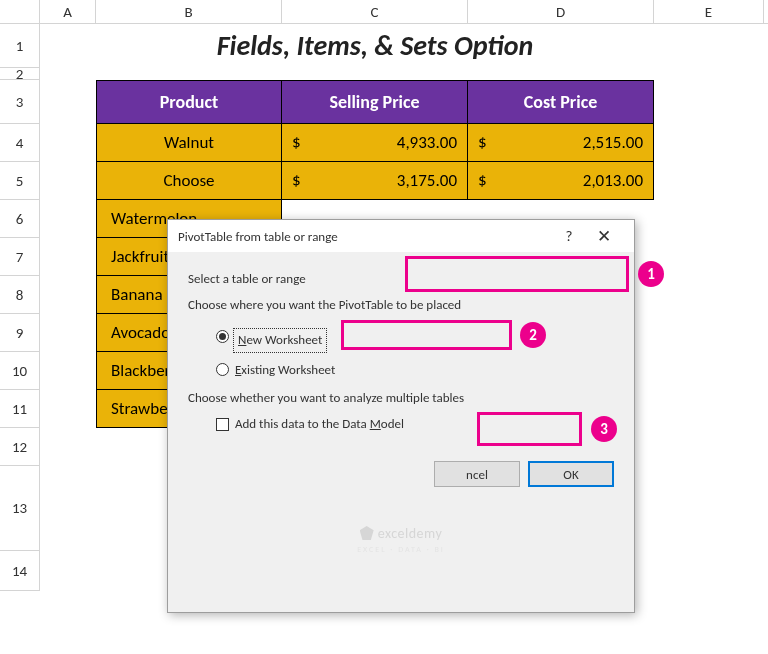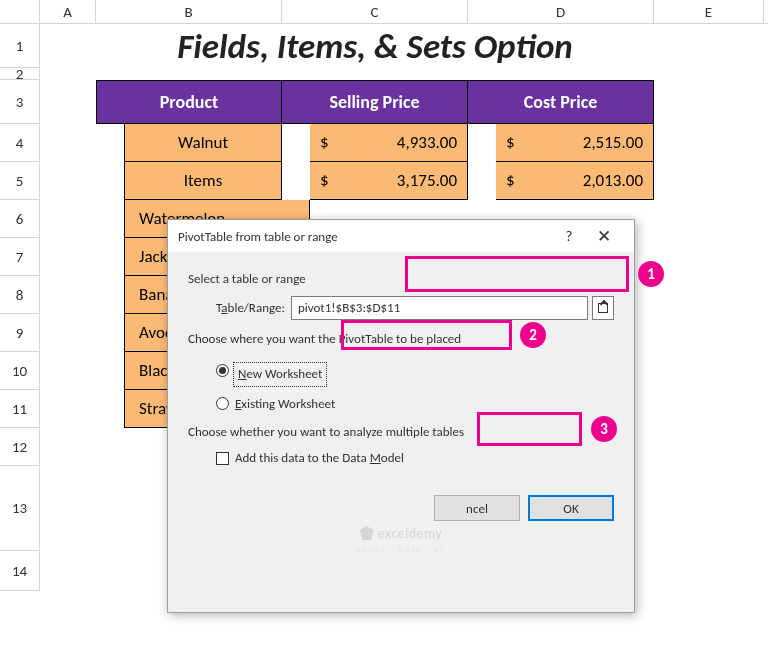--- a/index.html
+++ b/index.html
@@ -12,31 +12,31 @@
 .col-A { width: 56px; }
 .col-B { width: 186px; }
 .col-C { width: 186px; }
 .col-D { width: 186px; }
 .col-E { width: 110px; }
 
 .grid-body { display: flex; }
 .row-headers { width: 40px; }
 .row-h { border-right: 1px solid #d4d4d4; border-bottom: 1px solid #d4d4d4; text-align: center; font-size: 15px; color: #333; background: #fff; display: flex; align-items: center; justify-content: center; }
 .cells { position: relative; flex: 1; }
-.title { position: absolute; left: 56px; top: 0; width: 558px; height: 44px; text-align: center; font-size: 35px; font-style: italic; font-weight: bold; color: #222; line-height: 44px; }
+.title { position: absolute; left: 56px; top: 0; width: 558px; height: 44px; text-align: center; font-size: 28px; font-style: italic; font-weight: bold; color: #222; line-height: 44px; }
 
 .table { position: absolute; left: 56px; top: 56px; width: 558px; }
 .th-row { display: flex; height: 44px; }
 .th { background: #6a329f; color: #fff; font-weight: bold; font-size: 18px; display: flex; align-items: center; justify-content: center; border: 1px solid #000; }
 .th:nth-child(1) { width: 186px; }
 .th:nth-child(2) { width: 186px; border-left: none; }
 .th:nth-child(3) { width: 186px; border-left: none; }
 
 .td-row { display: flex; height: 38px; }
-.td { border: 1px solid #000; border-top: none; font-size: 17px; display: flex; align-items: center; background: #fdba74; margin-left: 28px; }
+.td { border: 1px solid #000; border-top: none; font-size: 17px; display: flex; align-items: center; background: #eab308; }
 .td:nth-child(1) { width: 186px; justify-content: center; }
 .td:nth-child(2) { width: 186px; border-left: none; }
 .td:nth-child(3) { width: 186px; border-left: none; }
 .money { display: flex; width: 100%; padding: 0 10px; }
 .money .sym { flex: 0; }
 .money .amt { flex: 1; text-align: right; }
 
 
 .dialog { position: absolute; left: 167px; top: 219px; width: 468px; height: 394px; background: #f0f0f0; border: 1px solid #9d9d9d; box-shadow: 2px 2px 10px rgba(0,0,0,0.3); font-size: 13px; color: #333; }
 .dlg-title { height: 32px; display: flex; align-items: center; padding: 0 10px; background: #fff; }
@@ -125,21 +125,21 @@
             </span>
           </div>
         <div class="td">
             <span class="money">
               <span class="sym">$</span>
               <span class="amt">2,515.00</span>
             </span>
           </div>
       </div>
       <div class="td-row">
-        <div class="td">Items</div>
+        <div class="td">Choose</div>
         <div class="td">
             <span class="money">
               <span class="sym">$</span>
               <span class="amt">3,175.00</span>
             </span>
           </div>
         <div class="td">
             <span class="money">
               <span class="sym">$</span>
               <span class="amt">2,013.00</span>
@@ -169,27 +169,20 @@
 </div>
 
 <div class="dialog">
   <div class="dlg-title">
     <span class="dlg-title-text">PivotTable from table or range</span>
     <span class="dlg-help">?</span>
     <span class="dlg-close">✕</span>
   </div>
   <div class="dlg-body">
     <div class="dlg-section" style="margin-left:-28px">Select a table or range</div>
-    <div class="dlg-row">
-      <span class="dlg-label"><span>T</span><span class="und">a</span><span>ble/Range:</span></span>
-      <span class="dlg-input">pivot1!$B$3:$D$11</span>
-      <span class="range-btn">
-          <span class="range-icon"></span>
-        </span>
-    </div>
     <div class="dlg-section" style="margin-left:-28px">Choose where you want the PivotTable to be placed</div>
     <div class="dlg-row">
       <span class="radio checked"></span>
       <span class="focus-dotted"><span></span><span class="und">N</span><span>ew Worksheet</span></span>
     </div>
     <div class="dlg-row">
       <span class="radio"></span>
       <span><span></span><span class="und">E</span><span>xisting Worksheet</span></span>
     </div>
     <div class="dlg-section" style="margin-left:-28px">Choose whether you want to analyze multiple tables</div>

